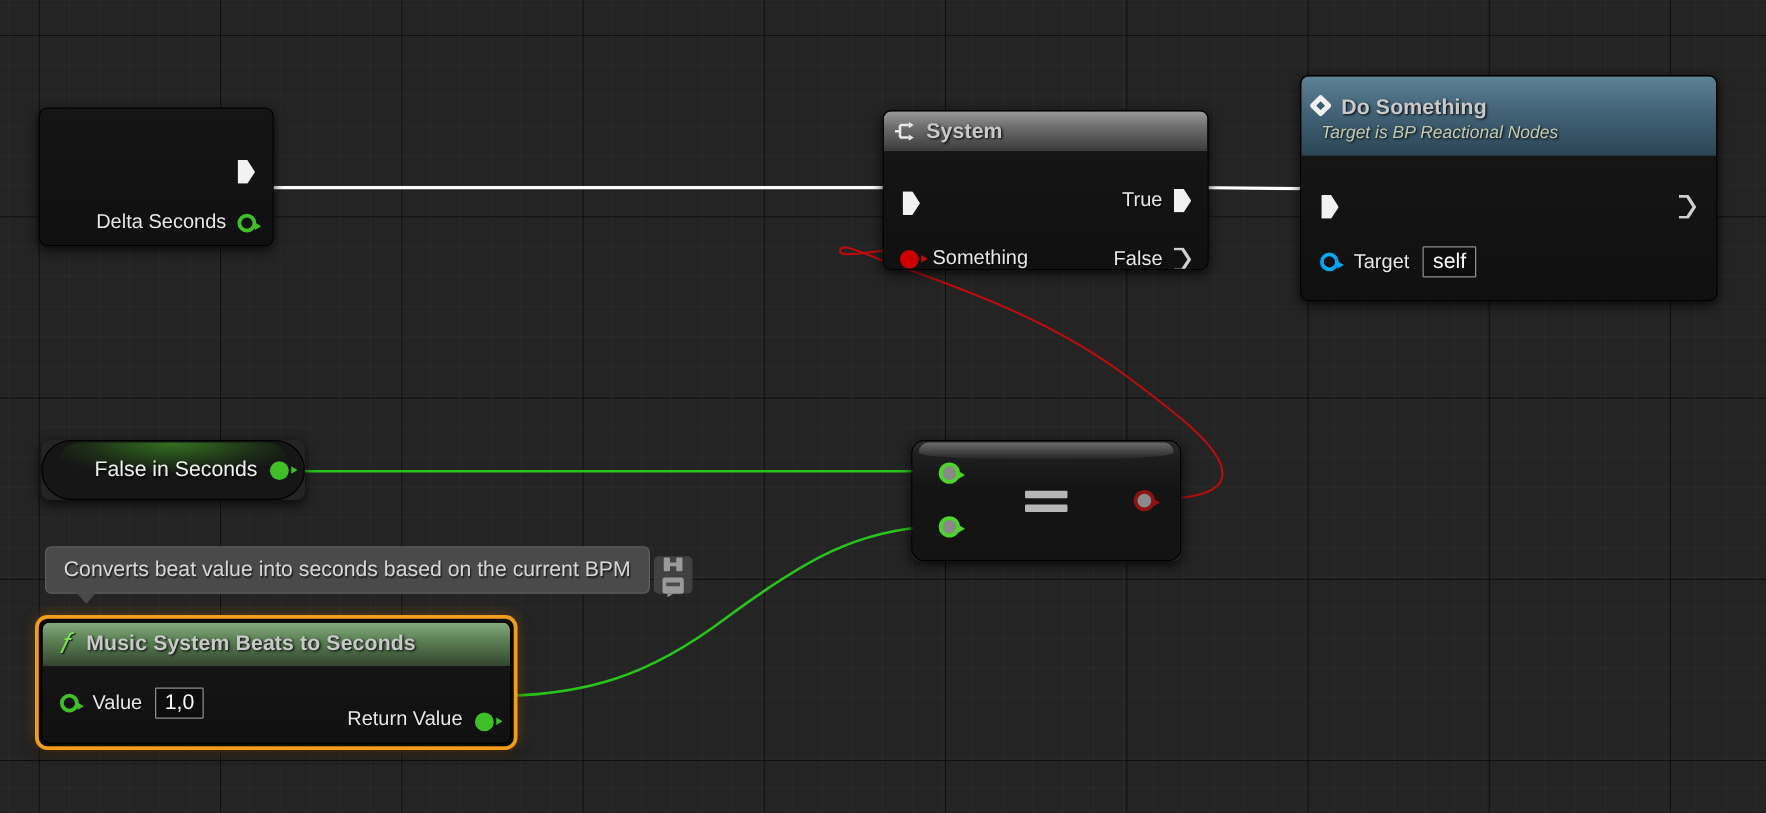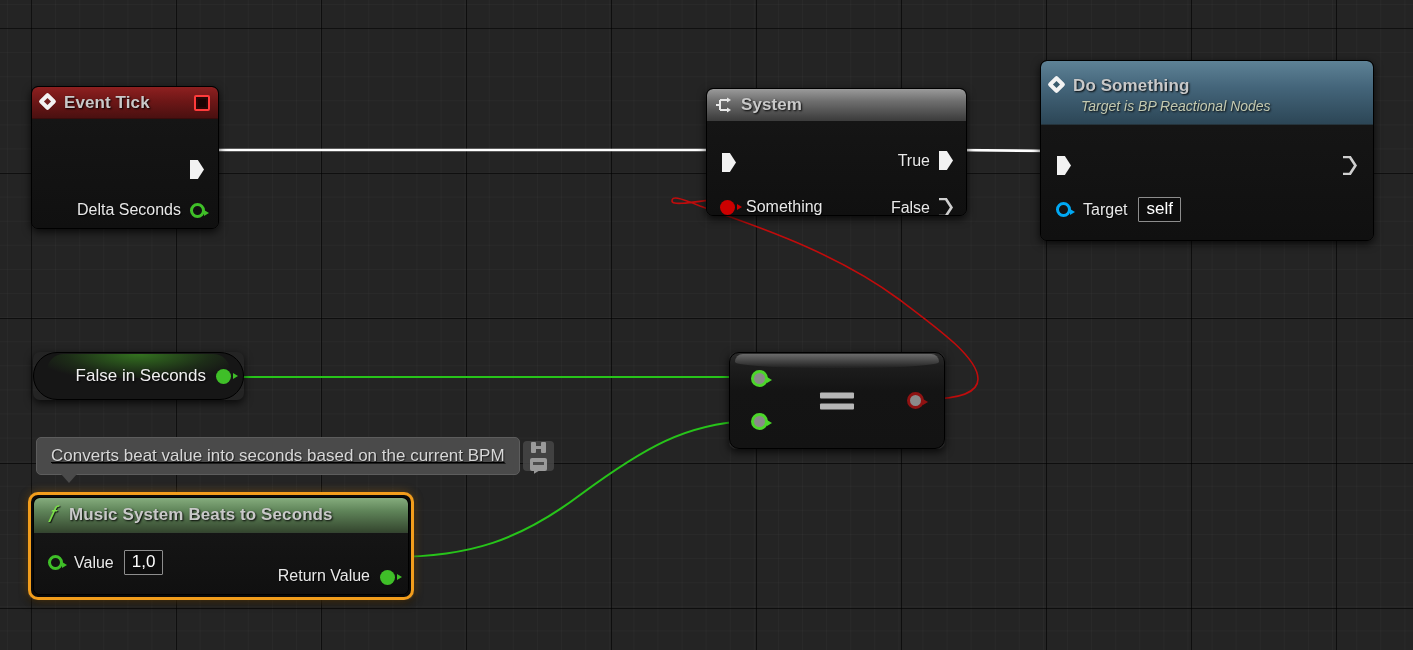--- a/index.html
+++ b/index.html
@@ -219,21 +219,21 @@
   #node-do-something .node-header {
     background: linear-gradient(to bottom, #5e8296 0%, #44657a 42%, #2c4656 100%);
     border-radius: 6px 6px 0 0;
     height: 58px;
     align-items: flex-start;
     padding-top: 5px;
     flex-direction: column;
     justify-content: center;
   }
   .header-line1 { display: flex; align-items: center; }
-  .header-line2 { margin-left: 32px; margin-top: 1px; }
+  .header-line2 { margin-left: 8px; margin-top: 1px; }
   #node-do-something .diamond-icon::after { background: #3a5b6d; }
 
   
   #node-time-in-seconds {
     left: 33px; top: 352px; width: 211px; height: 48px;
   }
   .pill-node {
     border-radius: 24px;
     border: 1px solid #000;
     background:
@@ -330,22 +330,21 @@
     text-align: center;
     text-shadow: 1px 1px 1px rgba(0,0,0,0.8);
   }
 
   
   #tooltip {
     position: absolute;
     left: 36px; top: 437px;
     z-index: 5;
     display: flex;
-    align-items: center;
-    text-decoration: underline;
+    align-items: flex-end;
   }
   .tip-bubble {
     background: #4a4a4a;
     border: 1px solid #5d5d5d;
     border-radius: 5px;
     padding: 8px 14px;
     font-size: 17px;
     color: #d7d7d7;
     text-shadow: 1px 1px 1px rgba(0,0,0,0.6);
     white-space: nowrap;
@@ -437,25 +436,20 @@
 
     <path d="M 927 399 C 960 399 978 392 978 379
              C 978 358 940 330 900 300
              C 830 248 742 222 700 206
              C 678 197 672 196 672 201
              C 672 206 694 202 718 199" stroke="#c00c0c" stroke-width="1.6" fill="none"></path>
   </svg>
 
   <div class="node" id="node-event-tick">
     <div class="node-body">
-      <div class="node-header">
-        <span class="diamond-icon"></span>
-        <span class="node-title">Event Tick</span>
-        <span class="stop-badge"></span>
-      </div>
       <div class="node-content" style="height:109px;">
 
         <div class="pin-row" style="position:absolute; right:14px; top:41px; height:19px;">
           <span class="exec-pin">
               <i class="tri"></i>
             </span>
         </div>
 
         <div class="pin-row" style="position:absolute; right:13px; top:80px; height:22px;">
           <span class="pin-label">Delta Seconds</span>

